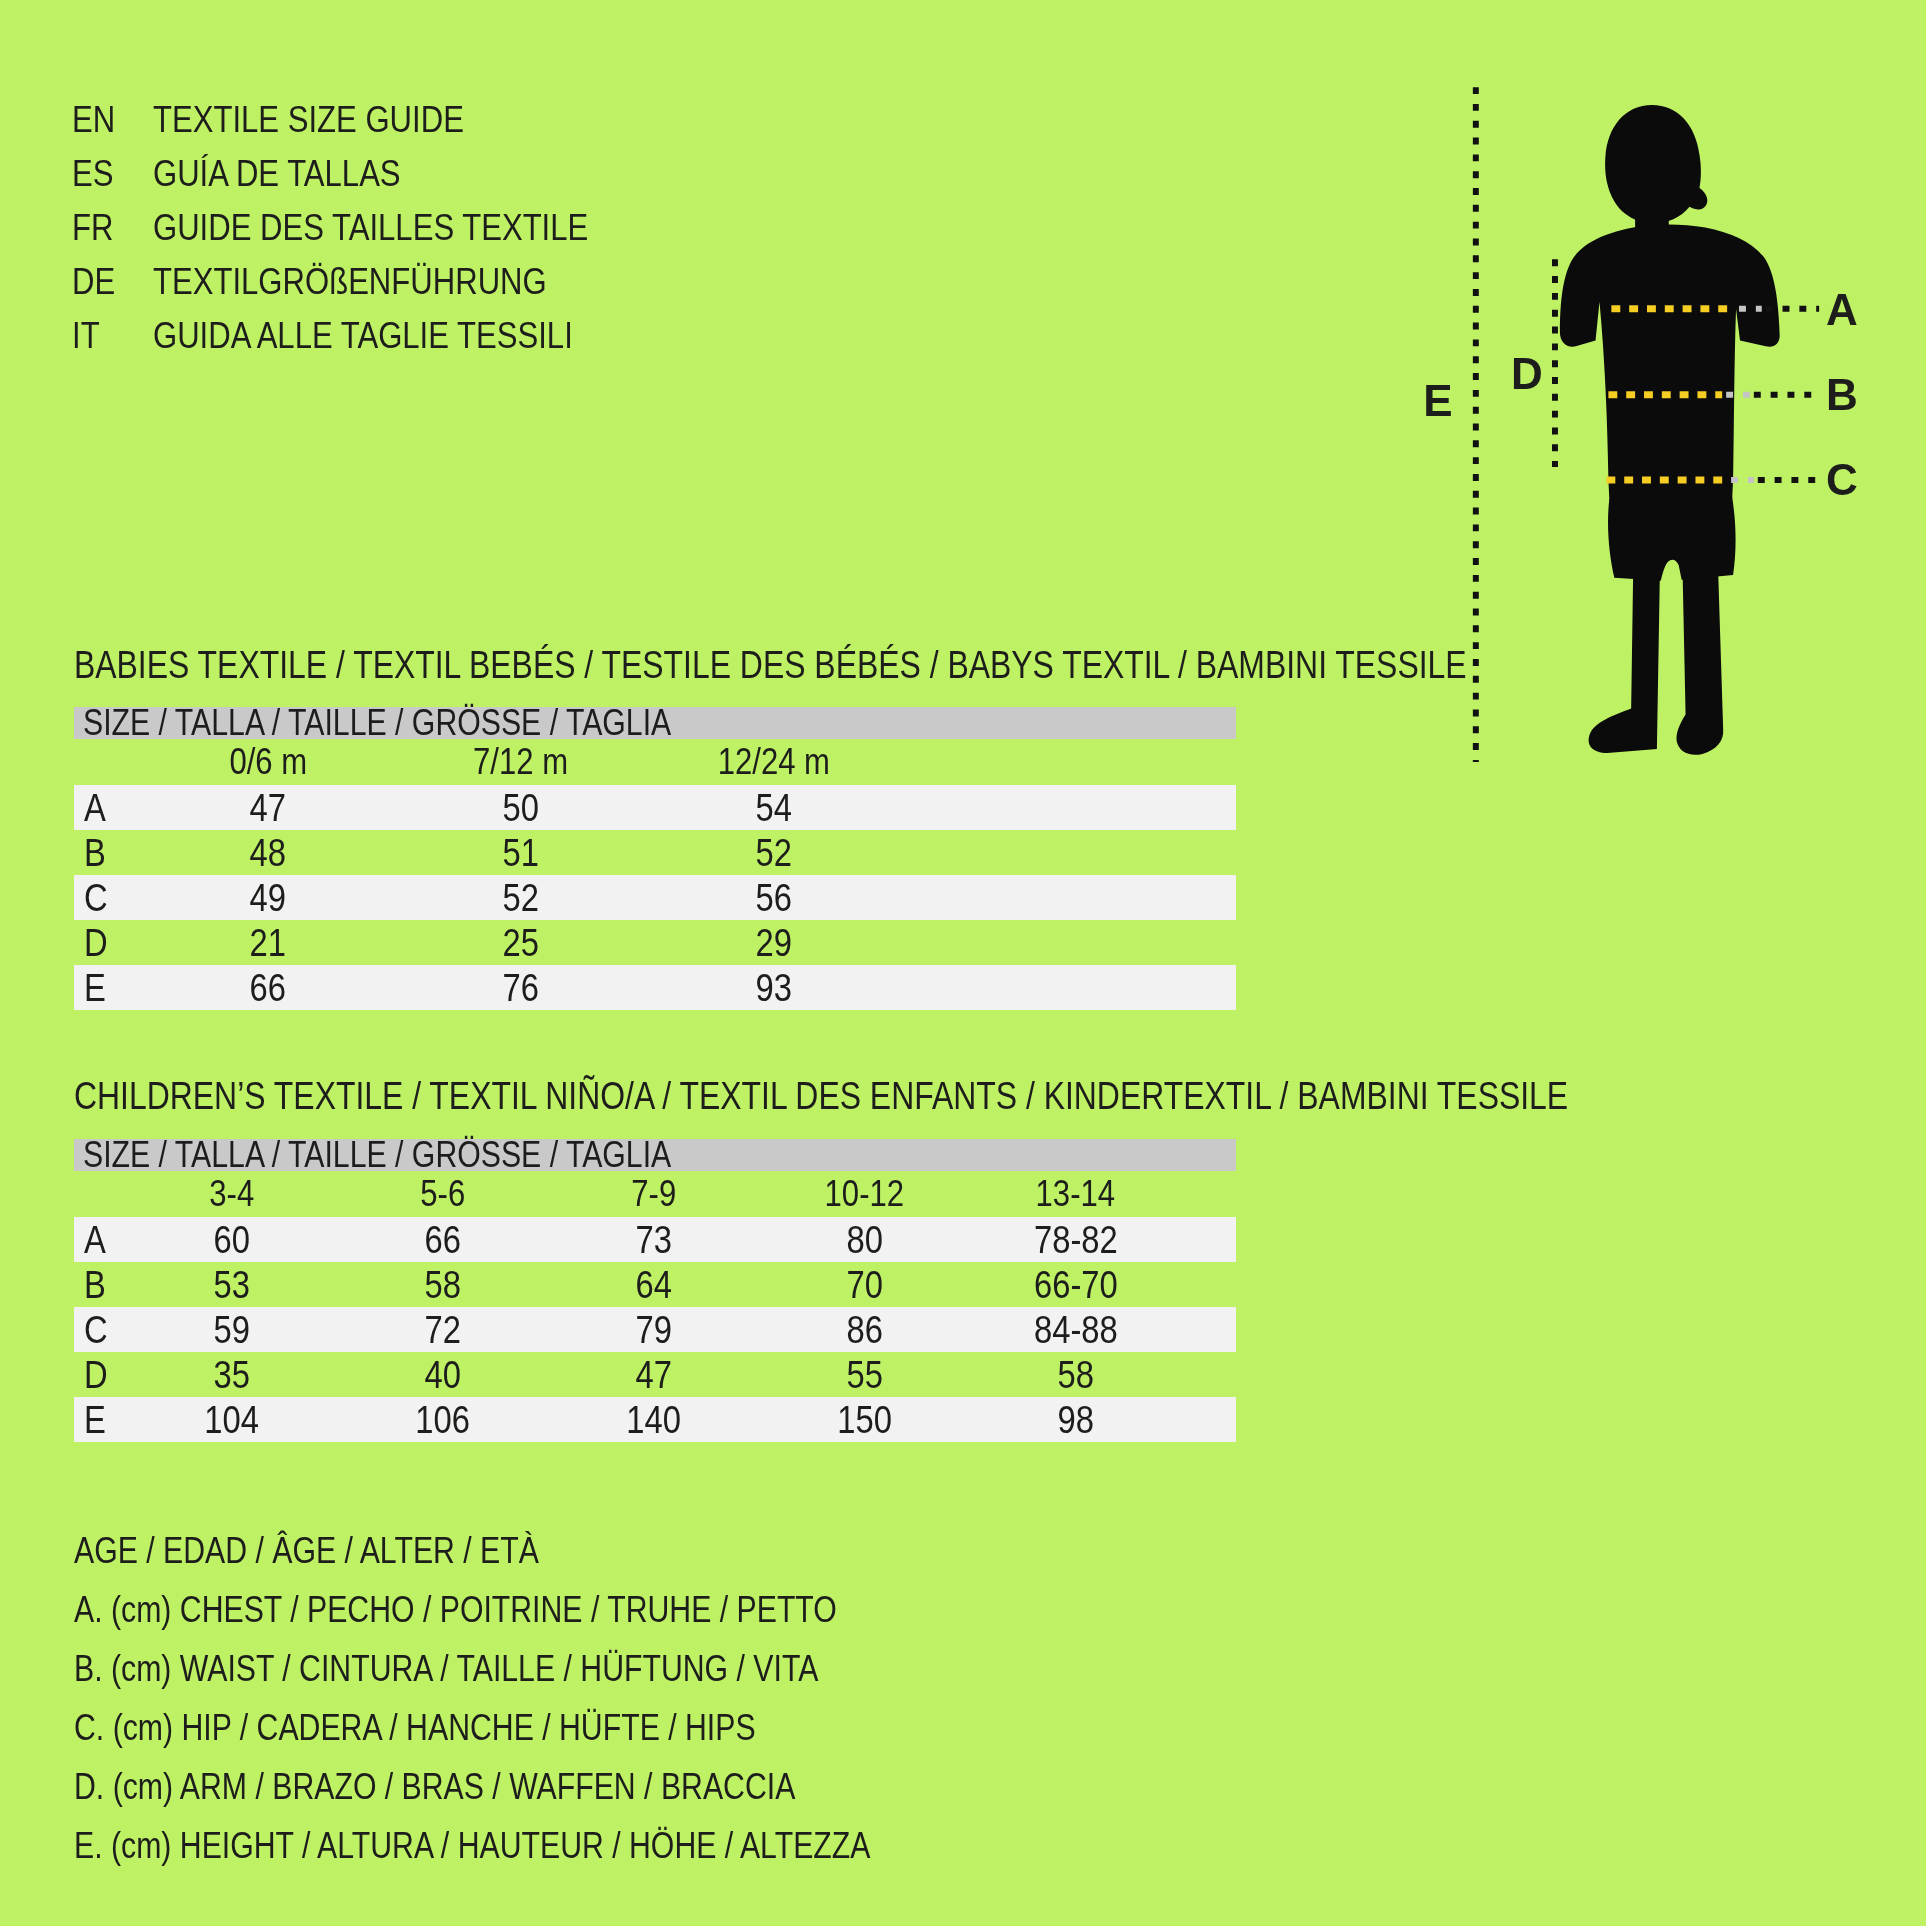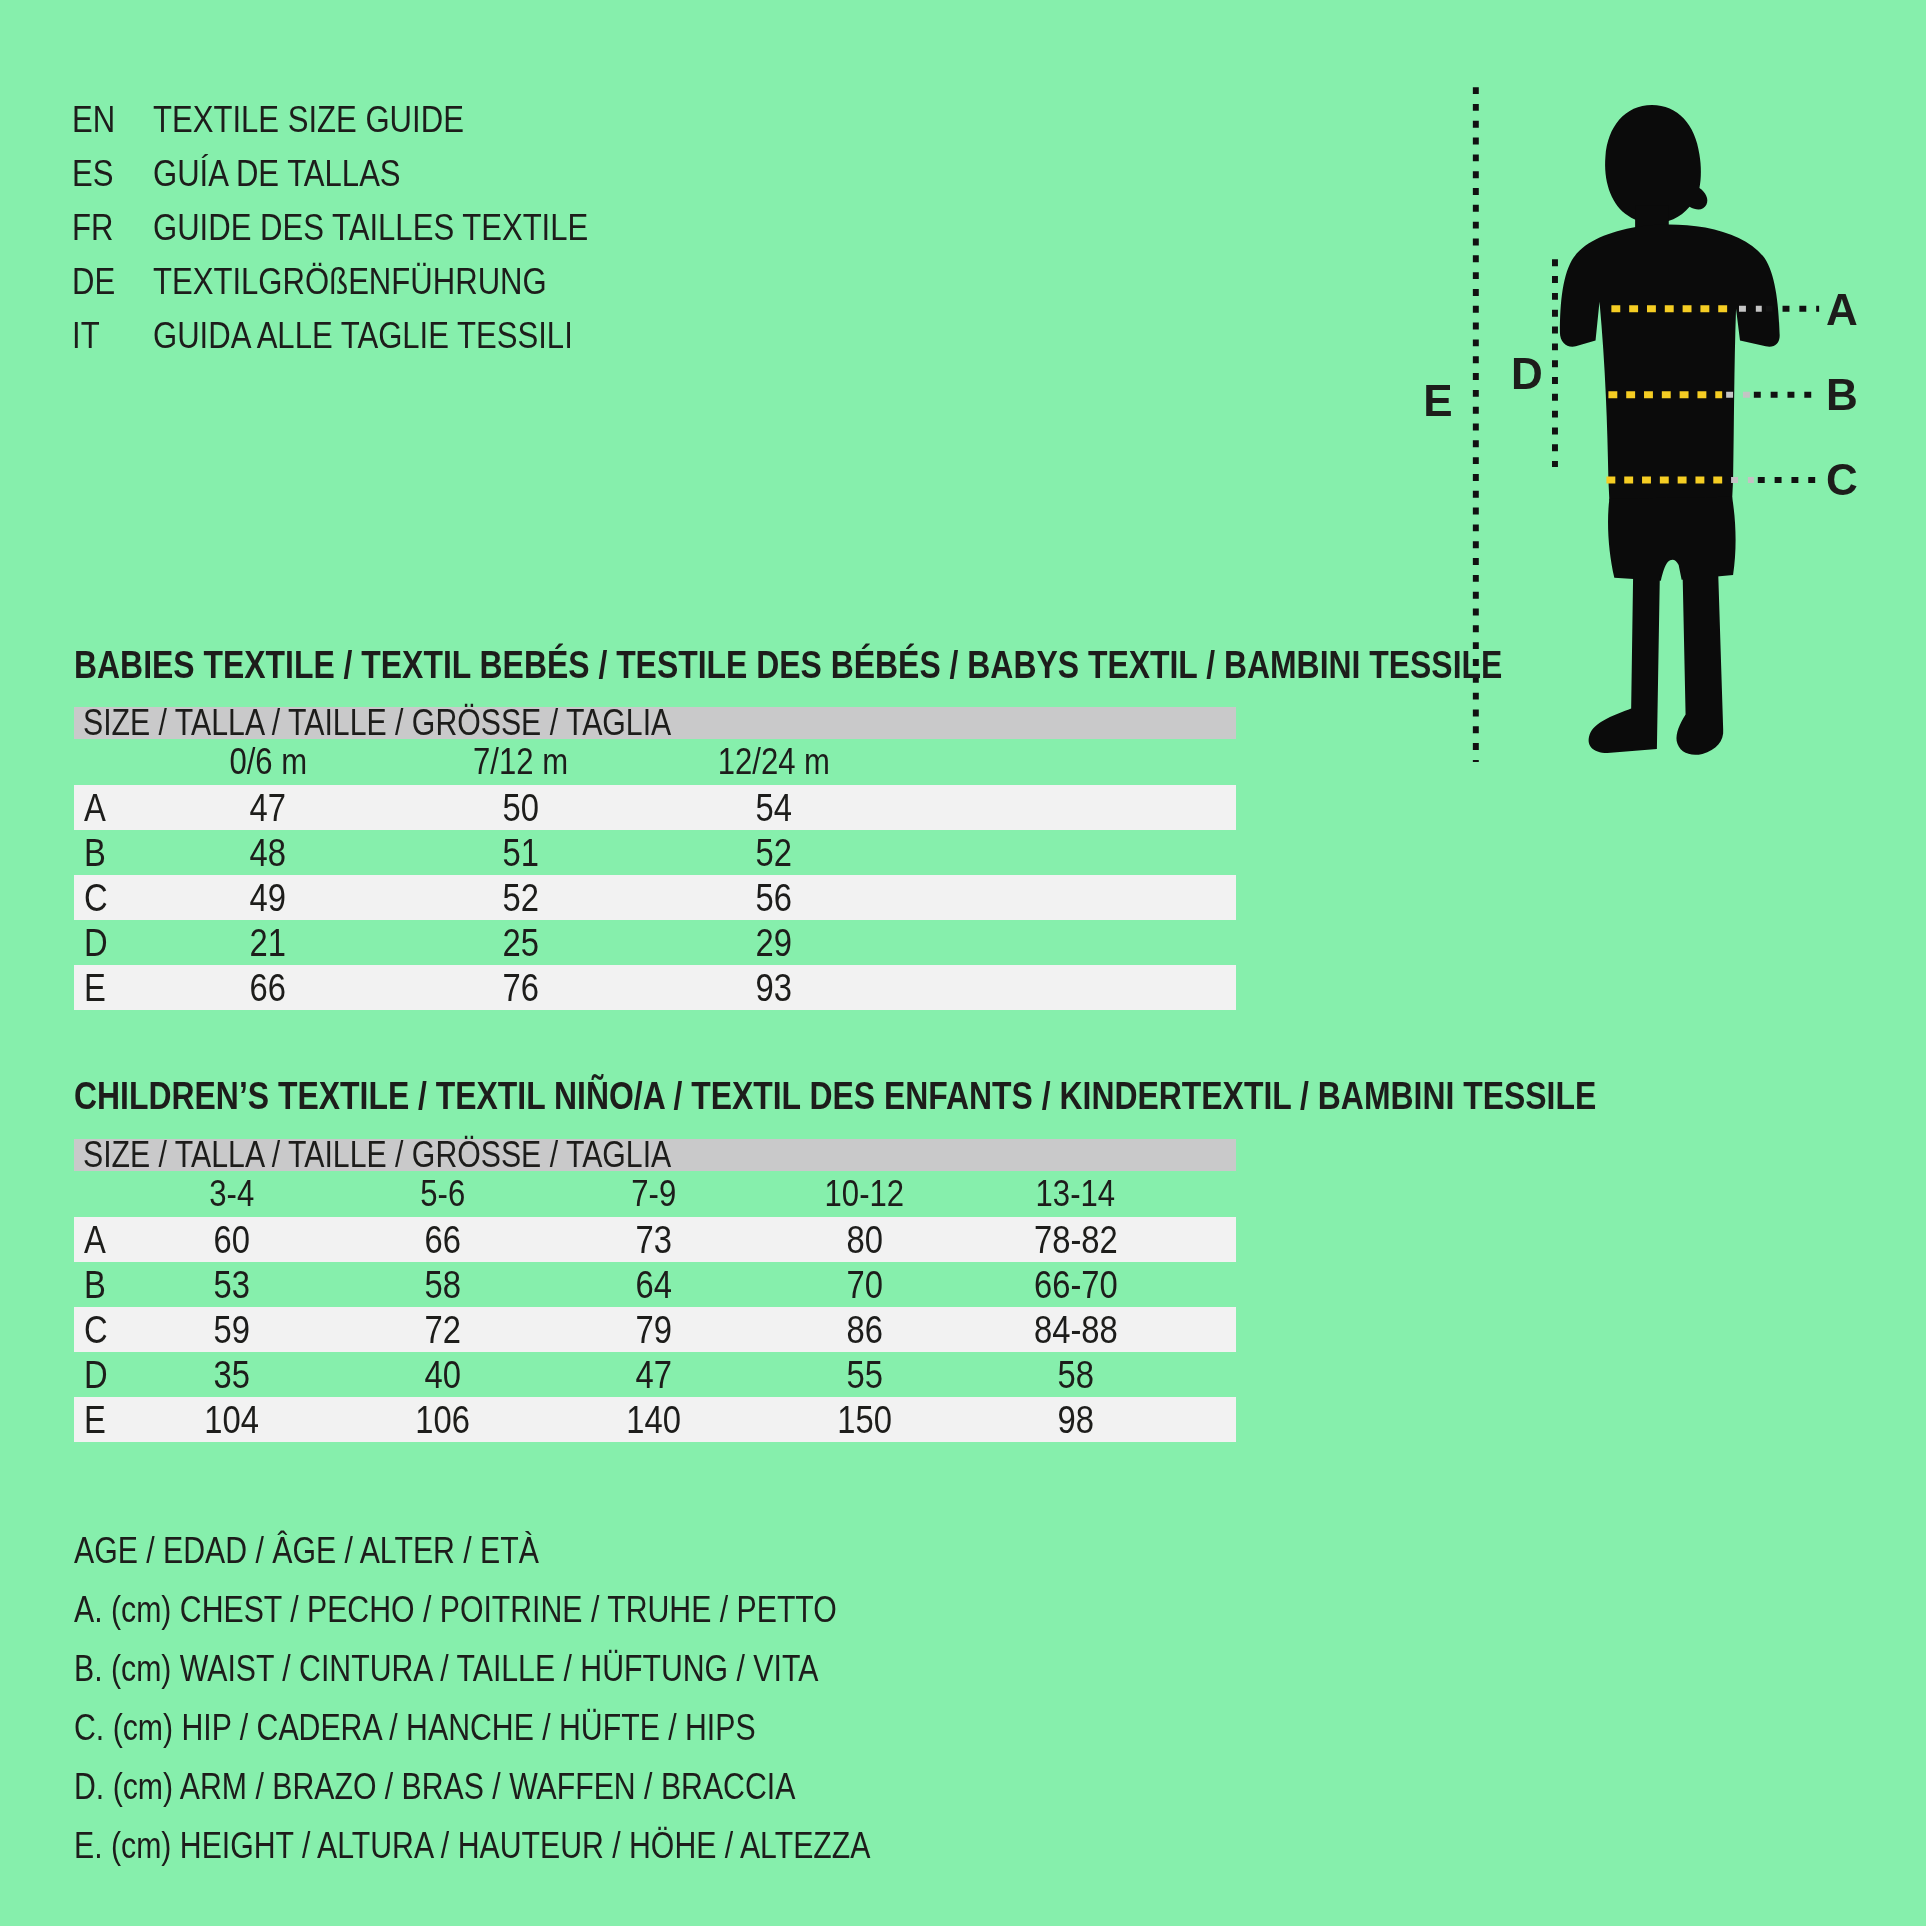--- a/index.html
+++ b/index.html
@@ -1,37 +1,37 @@
 <!DOCTYPE html>
 <html><head>
 <meta charset="utf-8">
 <style>
   html,body{margin:0;padding:0;background:#ffffff;}
   .page{
-    position:relative;width:1927px;height:1927px;background:#86efac;
+    position:relative;width:1927px;height:1927px;background:#bef264;
     font-family:"Liberation Sans",sans-serif;color:#1d1d1b;overflow:hidden;
   }
   .cx{display:inline-block;transform:scaleX(0.84);transform-origin:0 50%;white-space:nowrap;}
   .cxc{display:inline-block;transform:scaleX(0.84);transform-origin:50% 50%;white-space:nowrap;}
 
   
   .langs{position:absolute;left:72px;top:93px;}
   .lang-row{display:grid;grid-template-columns:81px auto;height:54px;align-items:center;font-size:37px;}
 
   
   .diagram-svg{position:absolute;left:1366px;top:79px;width:560px;height:693px;}
   .marker{position:absolute;width:50px;text-align:center;font-size:44px;line-height:44px;font-weight:bold;}
   .marker-a{left:1817px;top:288px;}
   .marker-b{left:1817px;top:373px;}
   .marker-c{left:1817px;top:458px;}
   .marker-d{left:1502px;top:352px;}
   .marker-e{left:1413px;top:379px;}
 
   
-  .sec-title{position:absolute;left:74px;font-size:38px;line-height:42px;white-space:nowrap;font-weight:bold;}
+  .sec-title{position:absolute;left:74px;font-size:38px;line-height:42px;white-space:nowrap;}
   .babies-title{top:644px;}
   .children-title{top:1075px;}
 
   
   .size-table{position:absolute;left:74px;width:1162px;}
   .babies-table{top:707px;}
   .children-table{top:1139px;}
   .bar{height:32px;background:#c9c9ca;display:flex;align-items:center;padding-left:9px;box-sizing:border-box;font-size:36px;}
   .trow{height:45px;align-items:center;font-size:39px;}
   .trow.stripe{background:#f2f2f2;}

